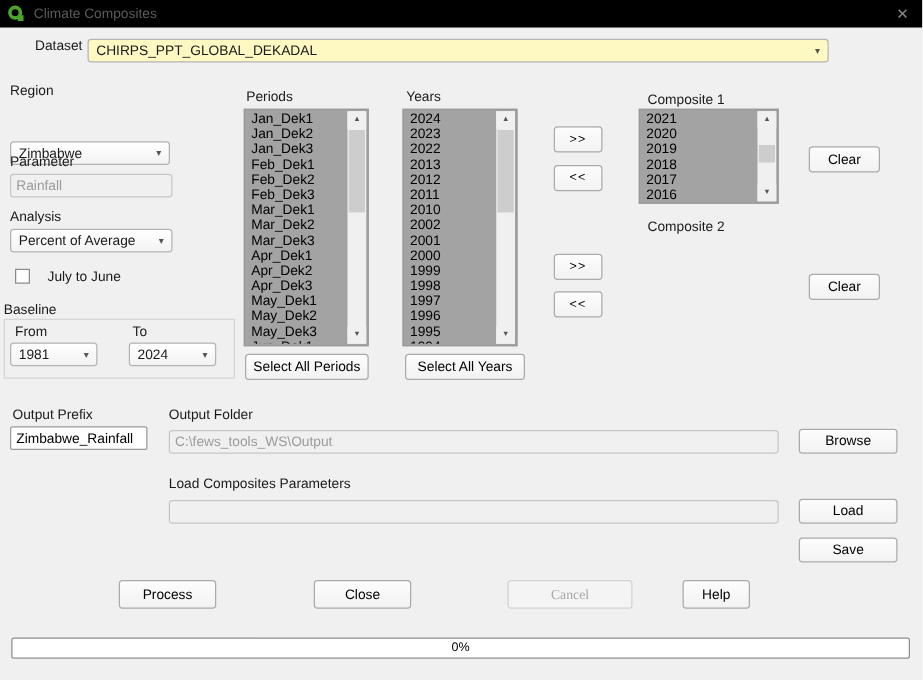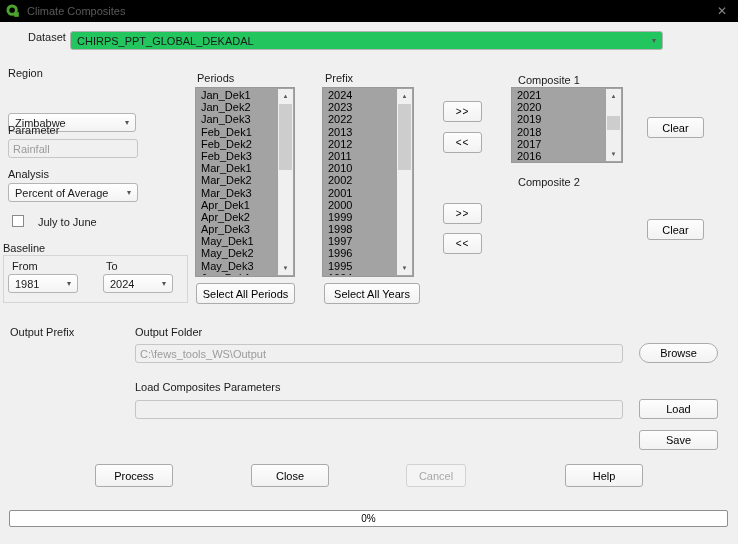--- a/index.html
+++ b/index.html
@@ -16,21 +16,21 @@
                      color:#888; font-size:12px; line-height:16px; text-align:center; cursor:default; }
 
   .lbl { position:absolute; white-space:nowrap; color:#1a1a1a; }
 
   
   .combo { position:absolute; height:19px; background:linear-gradient(#ffffff,#f3f3f3);
            border:1px solid #b4b4b4; border-radius:3px; display:flex; align-items:center;
            padding:0 6px; }
   .combo .ctext { white-space:nowrap; overflow:hidden; }
   .combo .carrow { margin-left:auto; color:#555; font-size:8px; line-height:8px; padding-left:4px; }
-  .combo.wide { background:#22c55e; }
+  .combo.wide { background:#fef9c3; }
 
   
   .tinput { position:absolute; height:19px; border:1px solid #9a9a9a; background:#fff;
             font-family:"Liberation Sans", sans-serif; font-size:11px; padding:0 4px; color:#000;
             border-radius:2px; }
   .tinput:disabled, .tinput.dis { background:#f0f0f0; border:1px solid #c6c6c6; color:#9b9b9b;
             border-radius:3px; }
 
   
   .listbox { position:absolute; background:#a3a3a3; border:1px solid #999; overflow:hidden; }
@@ -134,21 +134,21 @@
         <div class="list-item">Jun_Dek1</div>
       </div>
     <div class="vscroll">
       <div class="sbtn up">▲</div>
       <div class="thumb" style="top:15px; height:66px;"></div>
       <div class="sbtn down">▼</div>
     </div>
   </div>
   <div class="btn" style="left:196px; top:283px; width:99px; height:21px;">Select All Periods</div>
 
-  <span class="lbl" style="left:325px; top:72px;">Prefix</span>
+  <span class="lbl" style="left:325px; top:72px;">Years</span>
   <div class="listbox" style="left:322px; top:87px; width:92px; height:190px;">
     <div class="list-items">
         <div class="list-item">2024</div>
         <div class="list-item">2023</div>
         <div class="list-item">2022</div>
         <div class="list-item">2013</div>
         <div class="list-item">2012</div>
         <div class="list-item">2011</div>
         <div class="list-item">2010</div>
         <div class="list-item">2002</div>
@@ -190,32 +190,33 @@
       <div class="thumb" style="top:27px; height:14px;"></div>
       <div class="sbtn down">▼</div>
     </div>
   </div>
   <div class="btn" style="left:647px; top:117px; width:57px; height:21px;">Clear</div>
 
   <span class="lbl" style="left:518px; top:176px;">Composite 2</span>
   <div class="btn" style="left:647px; top:219px; width:57px; height:21px;">Clear</div>
 
   <span class="lbl" style="left:10px; top:326px;">Output Prefix</span>
+  <input class="tinput" style="left: 8px; top: 341px; width: 110px;" value="Zimbabwe_Rainfall">
 
   <span class="lbl" style="left:135px; top:326px;">Output Folder</span>
   <input class="tinput dis" style="left: 135px; top: 344px; width: 488px;" disabled="" value="C:\fews_tools_WS\Output">
-  <div class="btn" style="left:639px; top:343px; width:79px; height:20px;border-radius:10px;">Browse</div>
+  <div class="btn" style="left:639px; top:343px; width:79px; height:20px;">Browse</div>
 
   <span class="lbl" style="left:135px; top:381px;">Load Composites Parameters</span>
   <input class="tinput dis" style="left: 135px; top: 400px; width: 488px;" disabled="" value="">
   <div class="btn" style="left:639px; top:399px; width:79px; height:20px;">Load</div>
   <div class="btn" style="left:639px; top:430px; width:79px; height:20px;">Save</div>
 
   <div class="btn" style="left:95px; top:464px; width:78px; height:23px;">Process</div>
   <div class="btn" style="left:251px; top:464px; width:78px; height:23px;">Close</div>
-  <div class="btn dis" style="left:406px; top:464px; width:60px; height:23px;">Cancel</div>
-  <div class="btn" style="left:565px; top:464px; width:78px; height:23px;">Help</div>
+  <div class="btn dis" style="left:406px; top:464px; width:100px; height:23px;font-family:Liberation Serif, serif;">Cancel</div>
+  <div class="btn" style="left:546px; top:464px; width:54px; height:23px;">Help</div>
 
   <div class="progress" style="left:9px; top:510px; width:719px; height:17px;">
     <span>0%</span>
   </div>
 
 </div>
 
 </body></html>

